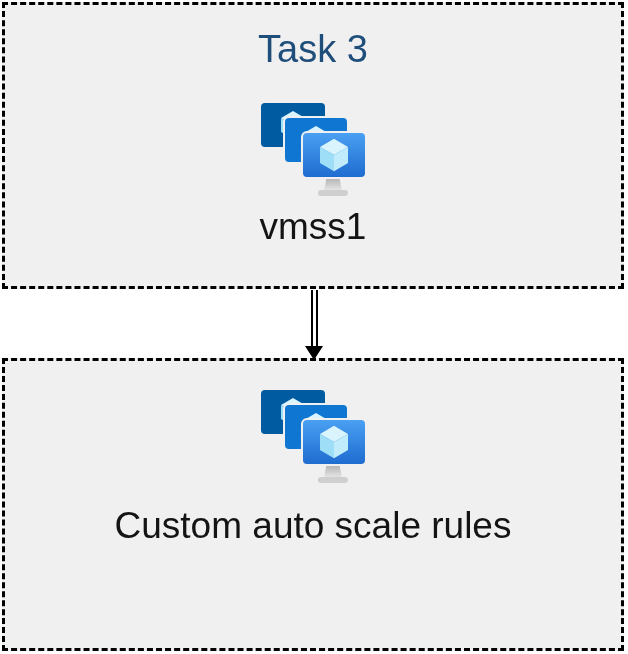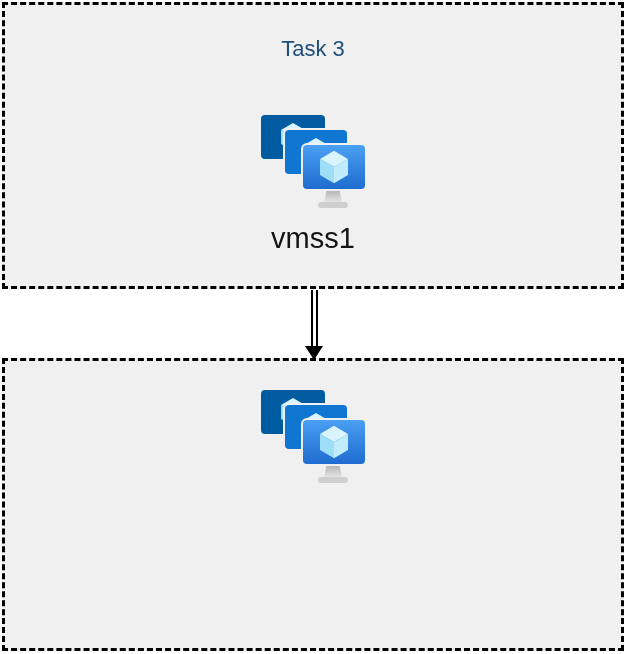--- a/index.html
+++ b/index.html
@@ -28,33 +28,33 @@
   .task-box{
     position:absolute;left:2px;width:616px;
     background:var(--box-background,#f0f0f0);
     border:3px dashed var(--box-border,#000);
     display:flex;flex-direction:column;align-items:center;
     box-sizing:content-box;
   }
   .box-1{top:2px;height:281px;}
   .box-2{top:358px;height:287px;}
   .box-title{
-    margin:16px;font-weight:400;
-    font-size:22px;line-height:38px;
+    margin:4px;font-weight:400;
+    font-size:38px;line-height:38px;
     color:var(--title-text,#1e4e79);
     text-align:center;
   }
   .box-1 .box-title{margin-top:25px;}
   .box-2 .box-title{margin-top:30px;}
   .vmss-svg{display:block;}
   .box-1 .vmss-svg{margin-top:30px;}
   .box-2 .vmss-svg{margin-top:28px;}
   .caption{
     text-align:left;color:var(--body-text,#141414);
-    font-size:29px;line-height:37px;
+    font-size:37px;line-height:37px;
   }
   .box-1 .caption{margin-top:10px;}
   .box-2 .caption{margin-top:22px;}
   .cube-top{fill:var(--cube-top,#d9f4fd);}
   .cube-left{fill:var(--cube-left,#9edff7);}
   .cube-right{fill:var(--cube-right,#c0ecfb);}
   .m-back{fill:var(--monitor-back,#005ba1);}
   .m-mid{fill:var(--monitor-middle,#0f76d2);}
   .m-front{fill:url(#gFront);}
   .halo{fill:var(--box-background,#f0f0f0);}
@@ -119,13 +119,16 @@
 
 <div class="connector">
   <div class="connector-shaft"></div>
   <div class="connector-head"></div>
 </div>
 
 <section class="task-box box-2">
   <svg class="vmss-svg" width="106" height="96" viewBox="0 0 106 96" aria-hidden="true">
     <use href="#vmss"></use>
   </svg>
+  <div class="caption">
+    <div>Custom auto scale rules</div>
+  </div>
 </section>
 
 </body></html>

